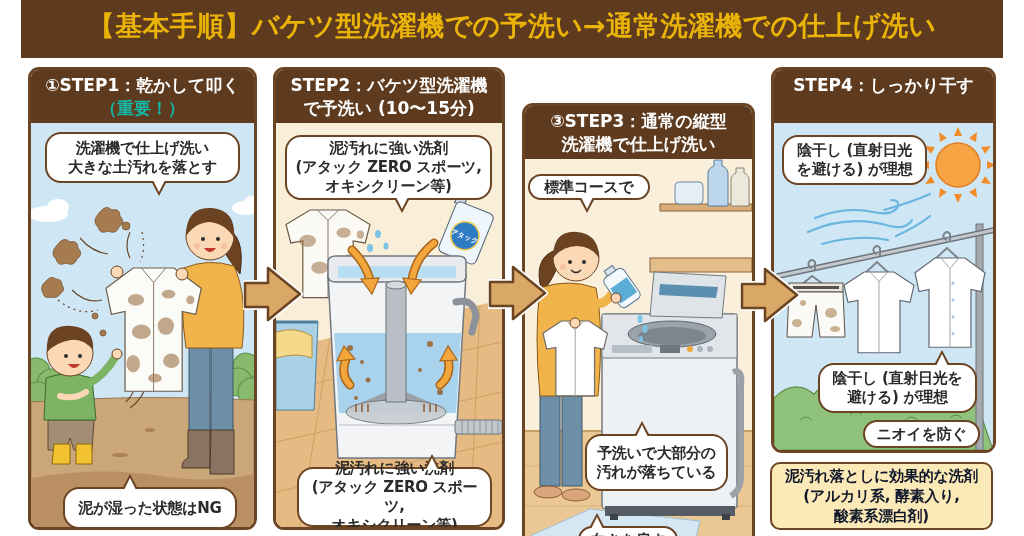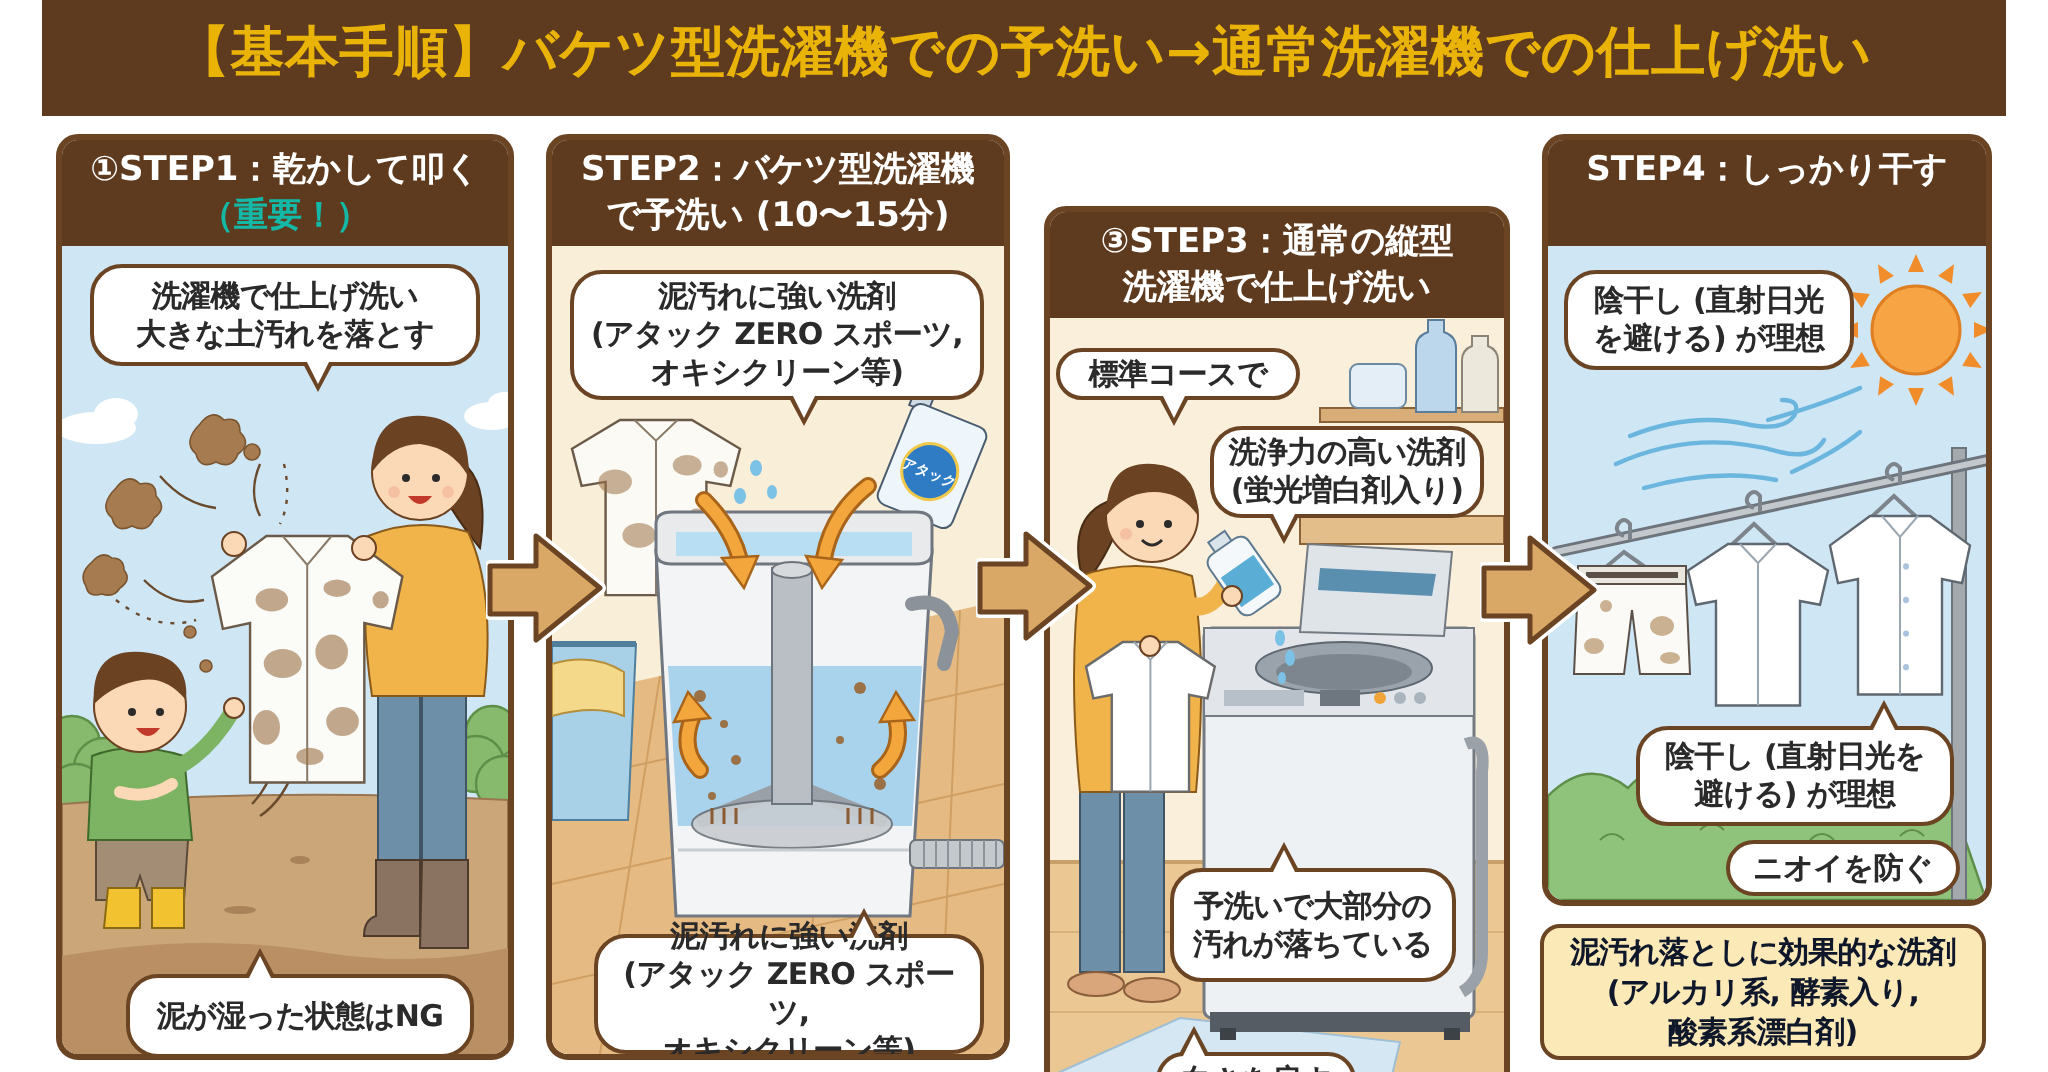--- a/index.html
+++ b/index.html
@@ -350,24 +350,20 @@
       <path d="M20 0 L50 0 L70 14 L66 32 L56 30 L56 85 L14 85 L14 30 L4 32 L0 14 Z" fill="#ffffff" stroke="#6b6b6b" stroke-width="1.2" vector-effect="non-scaling-stroke"></path>
       <path d="M26 0 L35 10 L44 0 M35 10 L35 85" fill="none" stroke="#9aa6b0" stroke-width="1" vector-effect="non-scaling-stroke"></path>
     </g>
     <g fill="#fcd9b6" stroke="#6b4222">
       <circle cx="575" cy="287" r="5"></circle>
         <circle cx="616" cy="262" r="5"></circle>
     </g>
   </svg>
   <div class="bubble tail-down" style="left:3px; top:68px; width:122px; height:26px; --tx:49px;">
     <span>標準コースで</span>
-  </div>
-  <div class="bubble tail-down" style="left:80px; top:107px; width:137px; height:46px; --tx:27px;">
-    <span>洗浄力の高い洗剤
-(蛍光増白剤入り)</span>
   </div>
   <div class="bubble tail-up" style="left:60px; top:328px; width:143px; height:57px; --tx:47px;">
     <span>予洗いで大部分の
 汚れが落ちている</span>
   </div>
   <div class="bubble tail-up" style="left:53px; top:420px; width:100px; height:28px; --tx:9px;">
     <span>白さを戻す</span>
   </div>
 </div>
 

